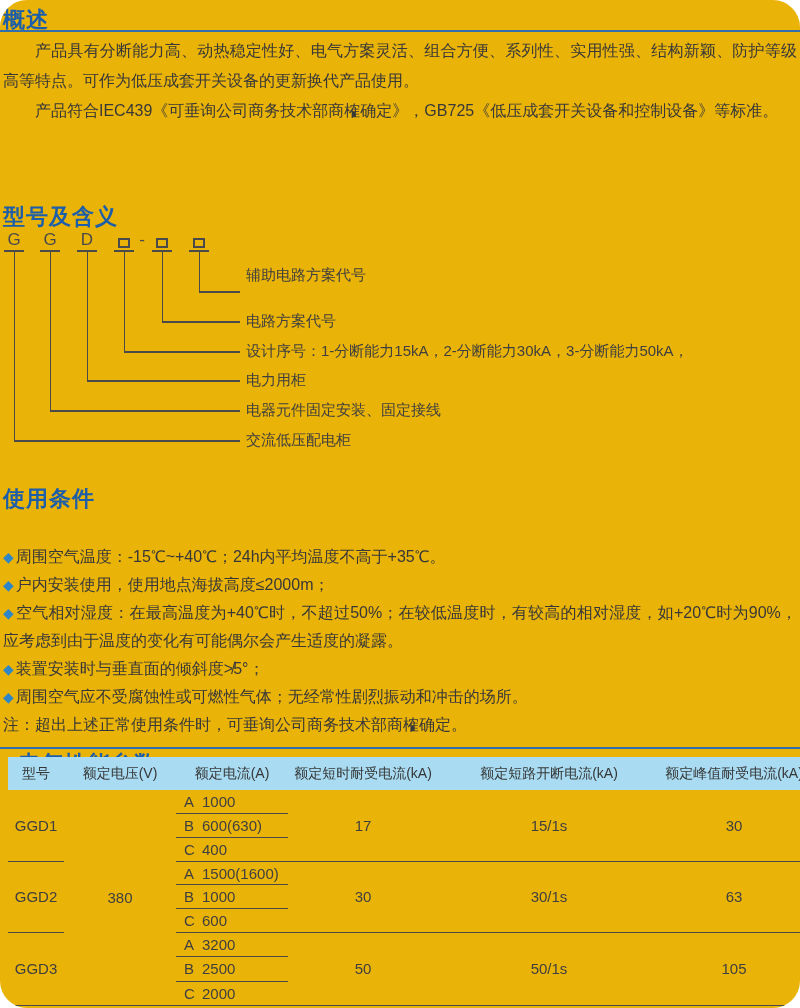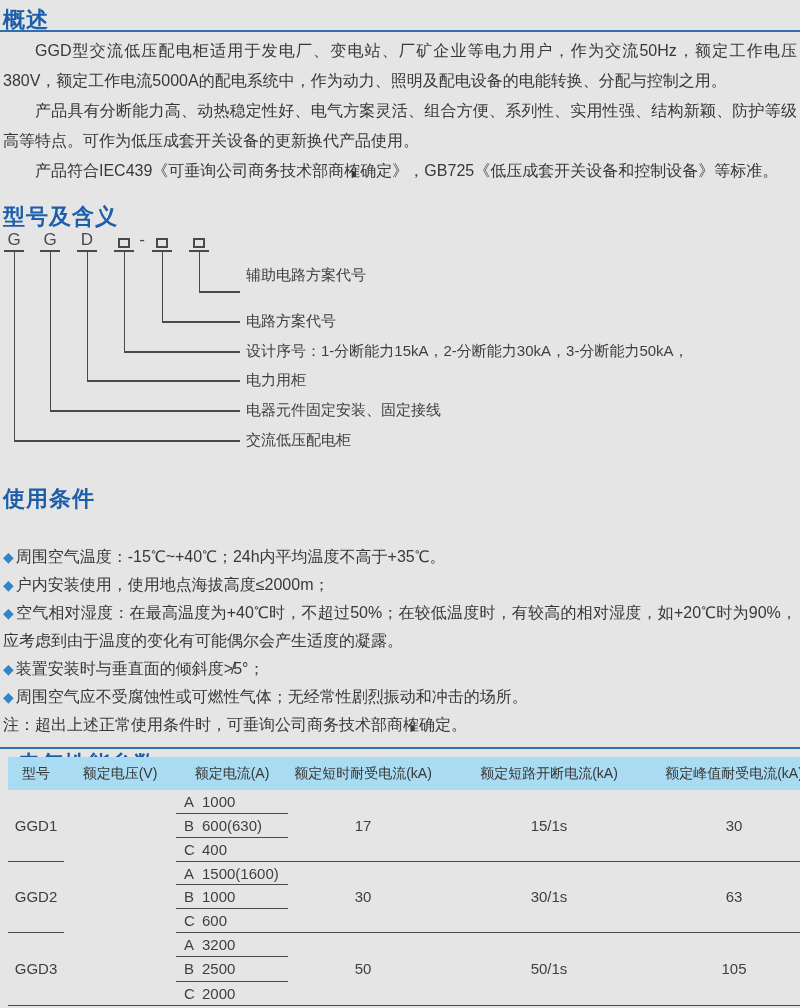--- a/index.html
+++ b/index.html
@@ -1,18 +1,18 @@
 <!DOCTYPE html>
 <html><head>
 <meta charset="utf-8">
 <style>
   html,body { margin:0; padding:0; background:#ffffff; }
   .page {
-    position:relative; width:800px; height:1008px; background:#e5e5e5;
-    font-family:"Liberation Sans", sans-serif; overflow:hidden;
+    position:relative; width:800px; height:1008px; background:#eab308;
+    font-family:"Liberation Sans", sans-serif; overflow:hidden;border-radius:27px;
   }
   .sec-title {
     position:absolute; left:3px; margin:0; font-size:22px; font-weight:bold;
     color:#1c5ea9; letter-spacing:1px; white-space:nowrap;
   }
   .rule { position:absolute; left:0; width:800px; height:2px; background:#316eae; }
 
   
   .paras { position:absolute; left:3px; top:36px; width:794px; font-size:16px;
     line-height:30px; color:#383838; text-align:justify; }
@@ -58,21 +58,20 @@
     display:flex; align-items:center; justify-content:center; font-size:15px; color:#3f3f3f; }
 </style>
 </head>
 <body>
 
 <div class="page">
 
   <h1 class="sec-title" style="top:5px;">概述</h1>
   <div class="rule" style="top:30px;"></div>
   <div class="paras">
-    <p>GGD型交流低压配电柜适用于发电厂、变电站、厂矿企业等电力用户，作为交流50Hz，额定工作电压380V，额定工作电流5000A的配电系统中，作为动力、照明及配电设备的电能转换、分配与控制之用。</p>
     <p>产品具有分断能力高、动热稳定性好、电气方案灵活、组合方便、系列性、实用性强、结构新颖、防护等级高等特点。可作为低压成套开关设备的更新换代产品使用。</p>
     <p>产品符合IEC439《可垂询公司商务技术部商榷确定》，GB725《低压成套开关设备和控制设备》等标准。</p>
   </div>
 
   <h2 class="sec-title" style="top:202px;">型号及含义</h2>
   <div class="diagram">
 
     <div class="sym" style="left:4px;">
         <span>G</span>
       </div>
@@ -136,20 +135,21 @@
   <div class="etable">
     <div class="thead">
       <div class="th">型号</div>
       <div class="th">额定电压(V)</div>
       <div class="th">额定电流(A)</div>
       <div class="th">额定短时耐受电流(kA)</div>
       <div class="th">额定短路开断电流(kA)</div>
       <div class="th">额定峰值耐受电流(kA)</div>
     </div>
     <div class="tbody">
+      <div class="voltage-overlay">380</div>
 
       <div class="grp">
         <div class="c cb c-model">GGD1</div>
         <div class="c c-volt"></div>
         <div class="c cb c-curr">
           <div class="subrow">
               <span class="cl">A</span>
               <span>1000</span>
             </div>
           <div class="subrow">

